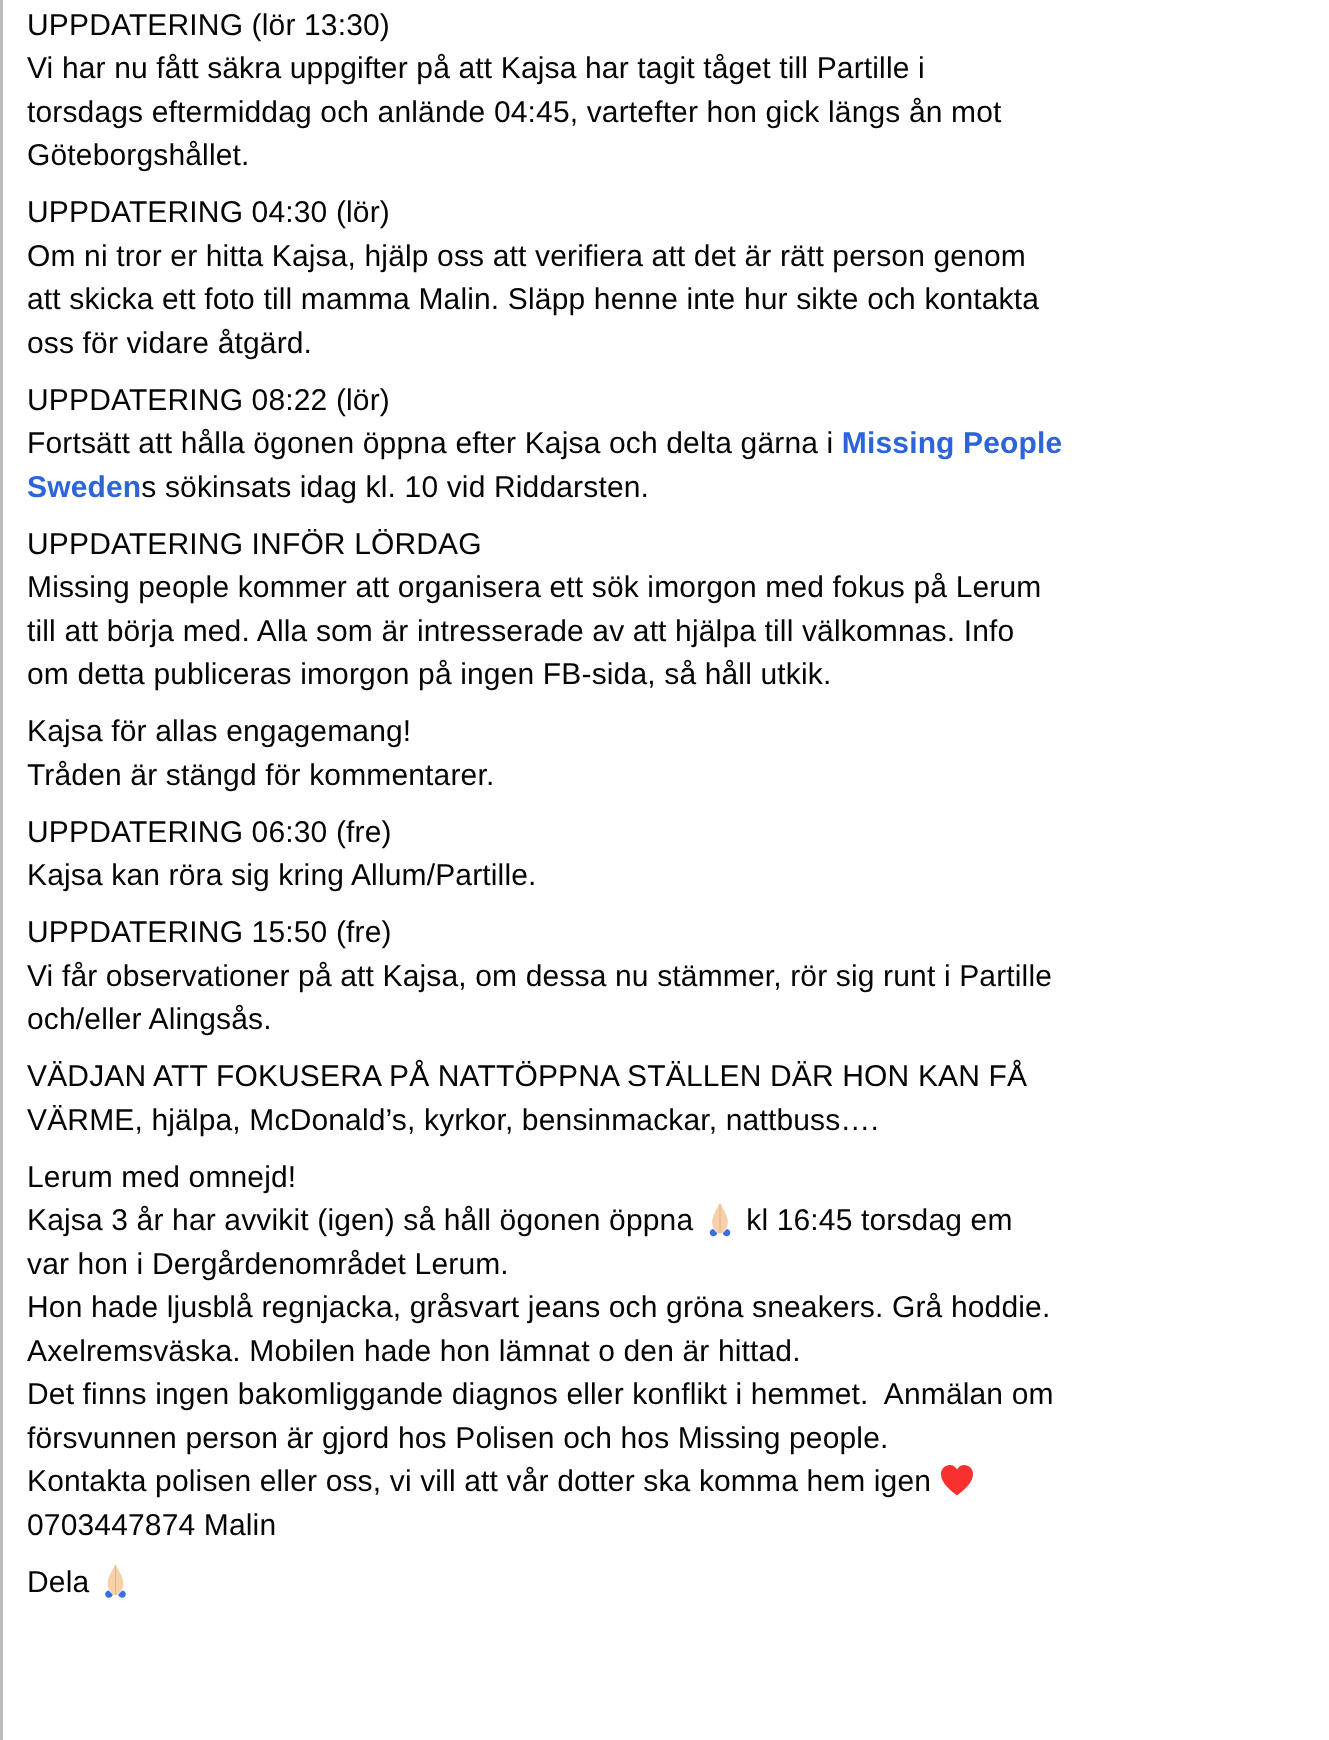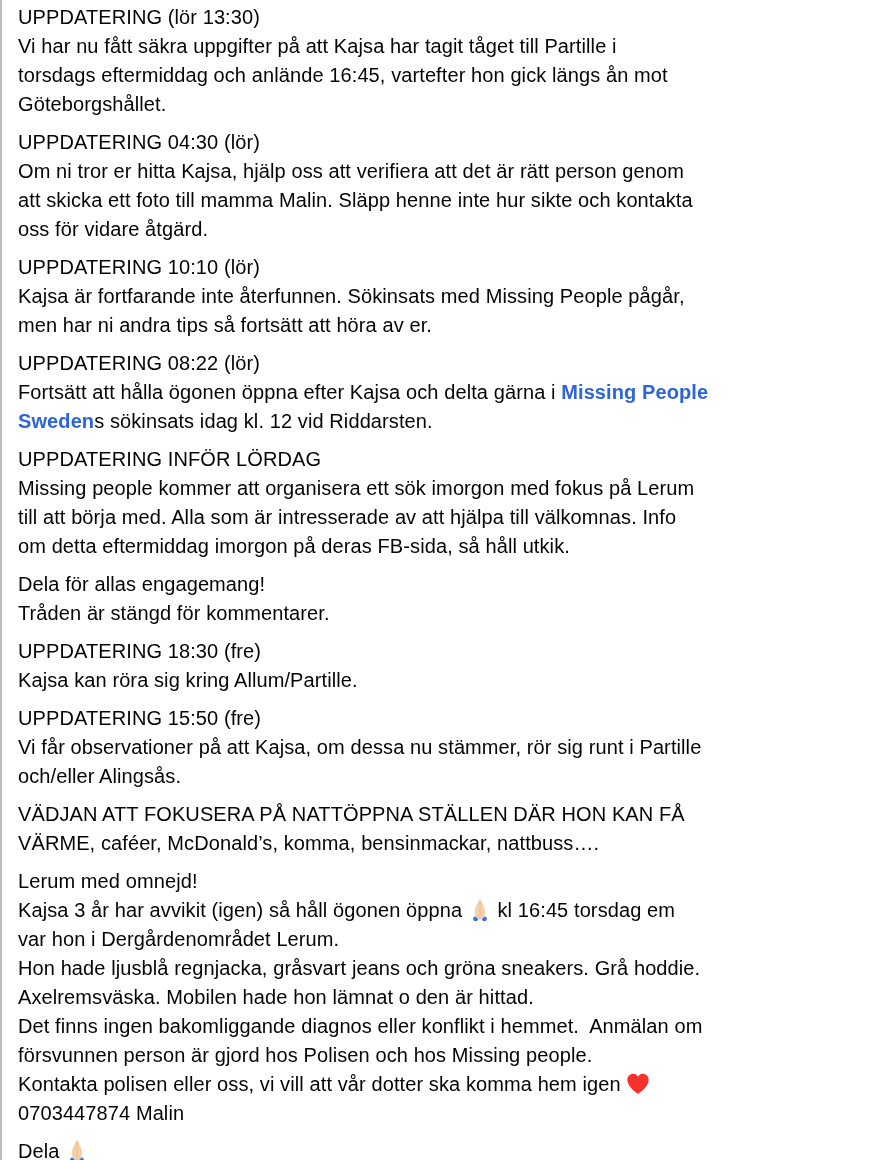--- a/index.html
+++ b/index.html
@@ -36,45 +36,42 @@
     line-height: 0;
   }
   .emoji svg { width: 100%; height: 100%; display: block; }
 </style>
 </head>
 <body style="--text-color: #050505; --link-color: #2c64d9; border-left-color: rgb(189, 189, 189);">
 
 <div class="post" id="post">
     <p class="para"><span>UPPDATERING (lör 13:30)
 Vi har nu fått säkra uppgifter på att Kajsa har tagit tåget till Partille i
-torsdags eftermiddag och anlände 16:45, vartefter hon gick längs ån mot
+torsdags eftermiddag och anlände 04:45, vartefter hon gick längs ån mot
 Göteborgshållet.</span></p>
     <p class="para"><span>UPPDATERING 04:30 (lör)
 Om ni tror er hitta Kajsa, hjälp oss att verifiera att det är rätt person genom
 att skicka ett foto till mamma Malin. Släpp henne inte hur sikte och kontakta
 oss för vidare åtgärd.</span></p>
-    <p class="para"><span>UPPDATERING 10:10 (lör)
-Kajsa är fortfarande inte återfunnen. Sökinsats med Missing People pågår,
-men har ni andra tips så fortsätt att höra av er.</span></p>
     <p class="para"><span>UPPDATERING 08:22 (lör)
 Fortsätt att hålla ögonen öppna efter Kajsa och delta gärna i </span><span class="entity-link">Missing People
-Sweden</span><span>s sökinsats idag kl. 12 vid Riddarsten.</span></p>
+Sweden</span><span>s sökinsats idag kl. 10 vid Riddarsten.</span></p>
     <p class="para"><span>UPPDATERING INFÖR LÖRDAG
 Missing people kommer att organisera ett sök imorgon med fokus på Lerum
 till att börja med. Alla som är intresserade av att hjälpa till välkomnas. Info
-om detta eftermiddag imorgon på deras FB-sida, så håll utkik.</span></p>
-    <p class="para"><span>Dela för allas engagemang!
+om detta publiceras imorgon på ingen FB-sida, så håll utkik.</span></p>
+    <p class="para"><span>Kajsa för allas engagemang!
 Tråden är stängd för kommentarer.</span></p>
-    <p class="para"><span>UPPDATERING 18:30 (fre)
+    <p class="para"><span>UPPDATERING 06:30 (fre)
 Kajsa kan röra sig kring Allum/Partille.</span></p>
     <p class="para"><span>UPPDATERING 15:50 (fre)
 Vi får observationer på att Kajsa, om dessa nu stämmer, rör sig runt i Partille
 och/eller Alingsås.</span></p>
     <p class="para"><span>VÄDJAN ATT FOKUSERA PÅ NATTÖPPNA STÄLLEN DÄR HON KAN FÅ
-VÄRME, caféer, McDonald’s, komma, bensinmackar, nattbuss….</span></p>
+VÄRME, hjälpa, McDonald’s, kyrkor, bensinmackar, nattbuss….</span></p>
     <p class="para"><span>Lerum med omnejd!
 Kajsa 3 år har avvikit (igen) så håll ögonen öppna </span><span class="emoji"><svg viewBox="0 0 36 36" aria-hidden="true">
           <path fill="#3b6fe0" d="M11 27.2 L15.4 31.8 C14.5 34.2 11.8 35.4 9.7 34.4 C7.6 33.4 7 30.7 8.6 28.8 Z"></path>
           <path fill="#3b6fe0" d="M25 27.2 L20.6 31.8 C21.5 34.2 24.2 35.4 26.3 34.4 C28.4 33.4 29 30.7 27.4 28.8 Z"></path>
           <path fill="#f5d0a9" d="M18 1.5 C15.6 6 11.1 12.4 10.2 19 C9.5 24.6 12.5 29.6 18 32.6 C23.5 29.6 26.5 24.6 25.8 19 C24.9 12.4 20.4 6 18 1.5 Z"></path>
           <path stroke="#e0b183" stroke-width="0.9" d="M18 2.5 L18 32"></path>
         </svg></span><span> kl 16:45 torsdag em
 var hon i Dergårdenområdet Lerum.
 Hon hade ljusblå regnjacka, gråsvart jeans och gröna sneakers. Grå hoddie.
 Axelremsväska. Mobilen hade hon lämnat o den är hittad.

